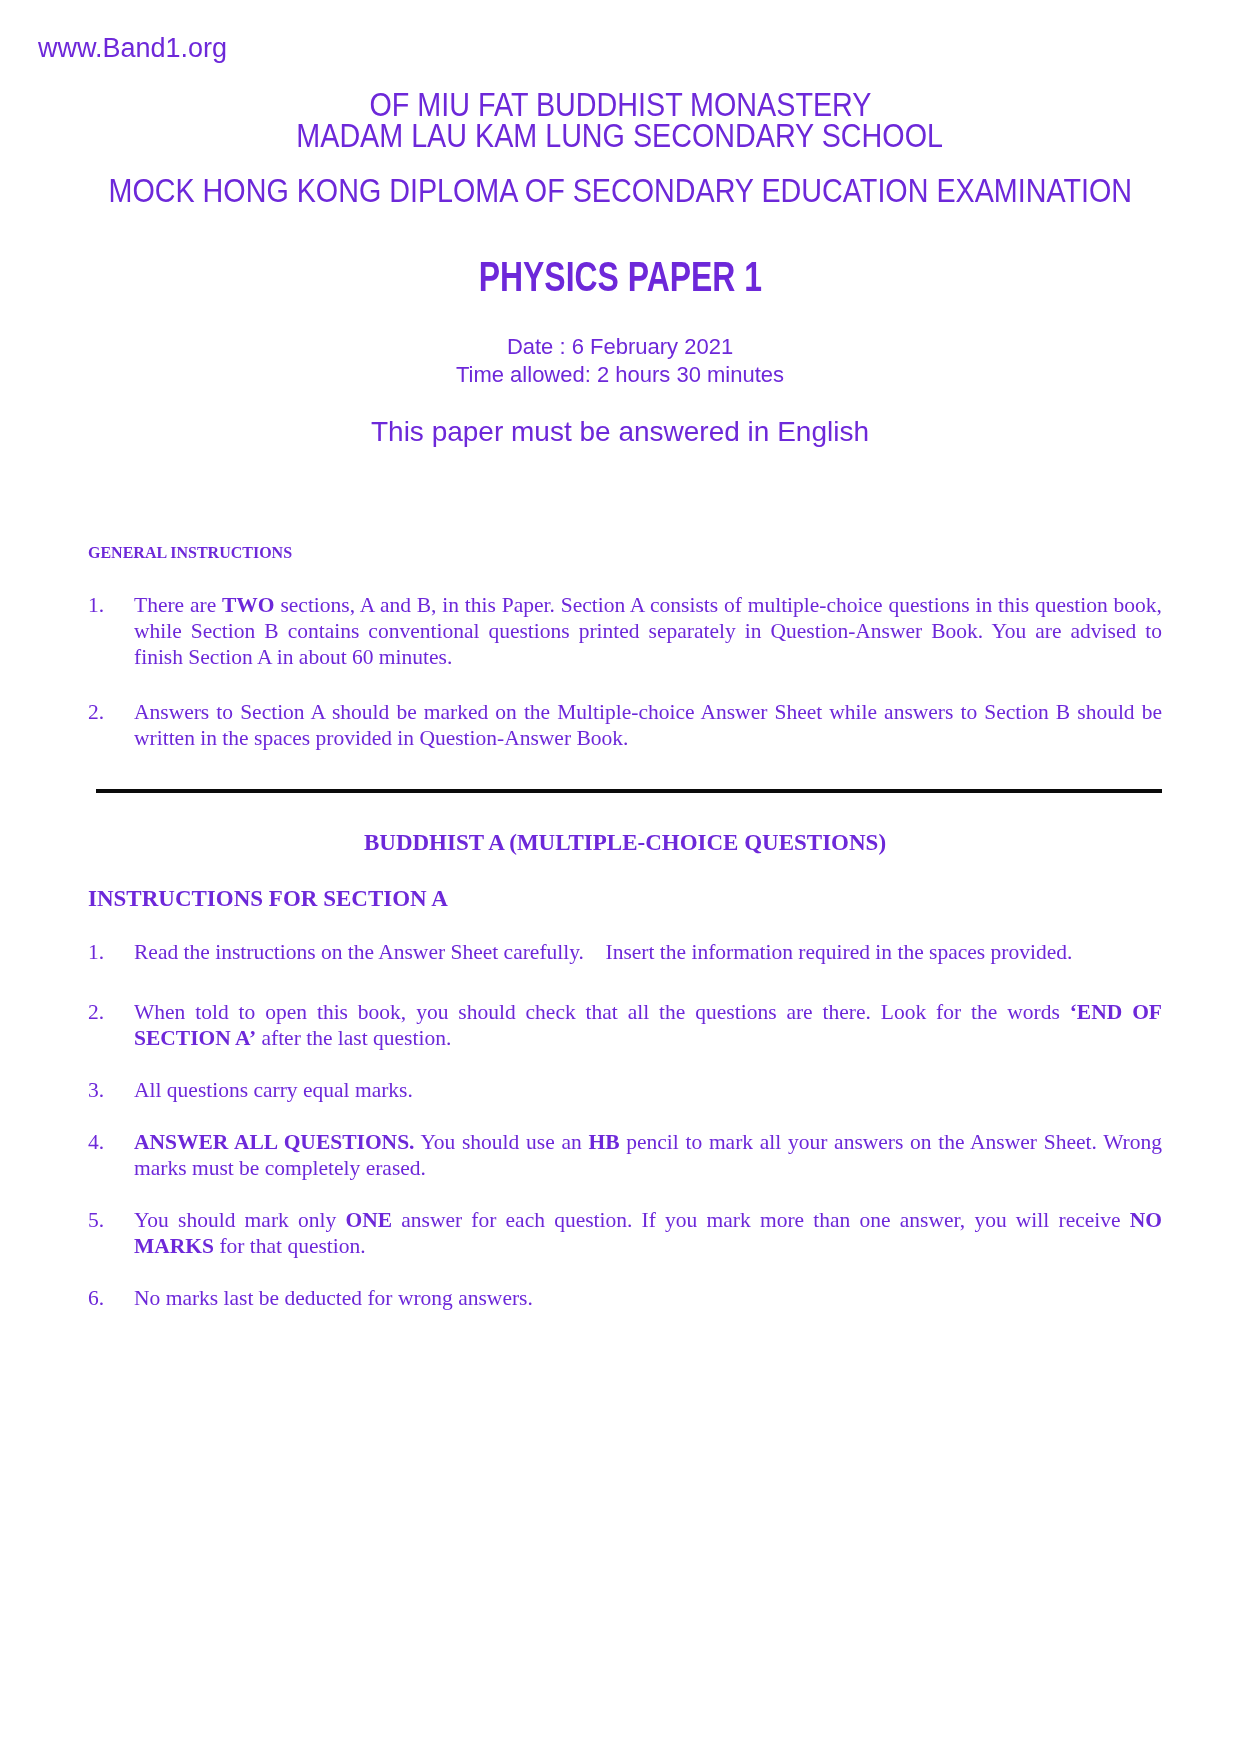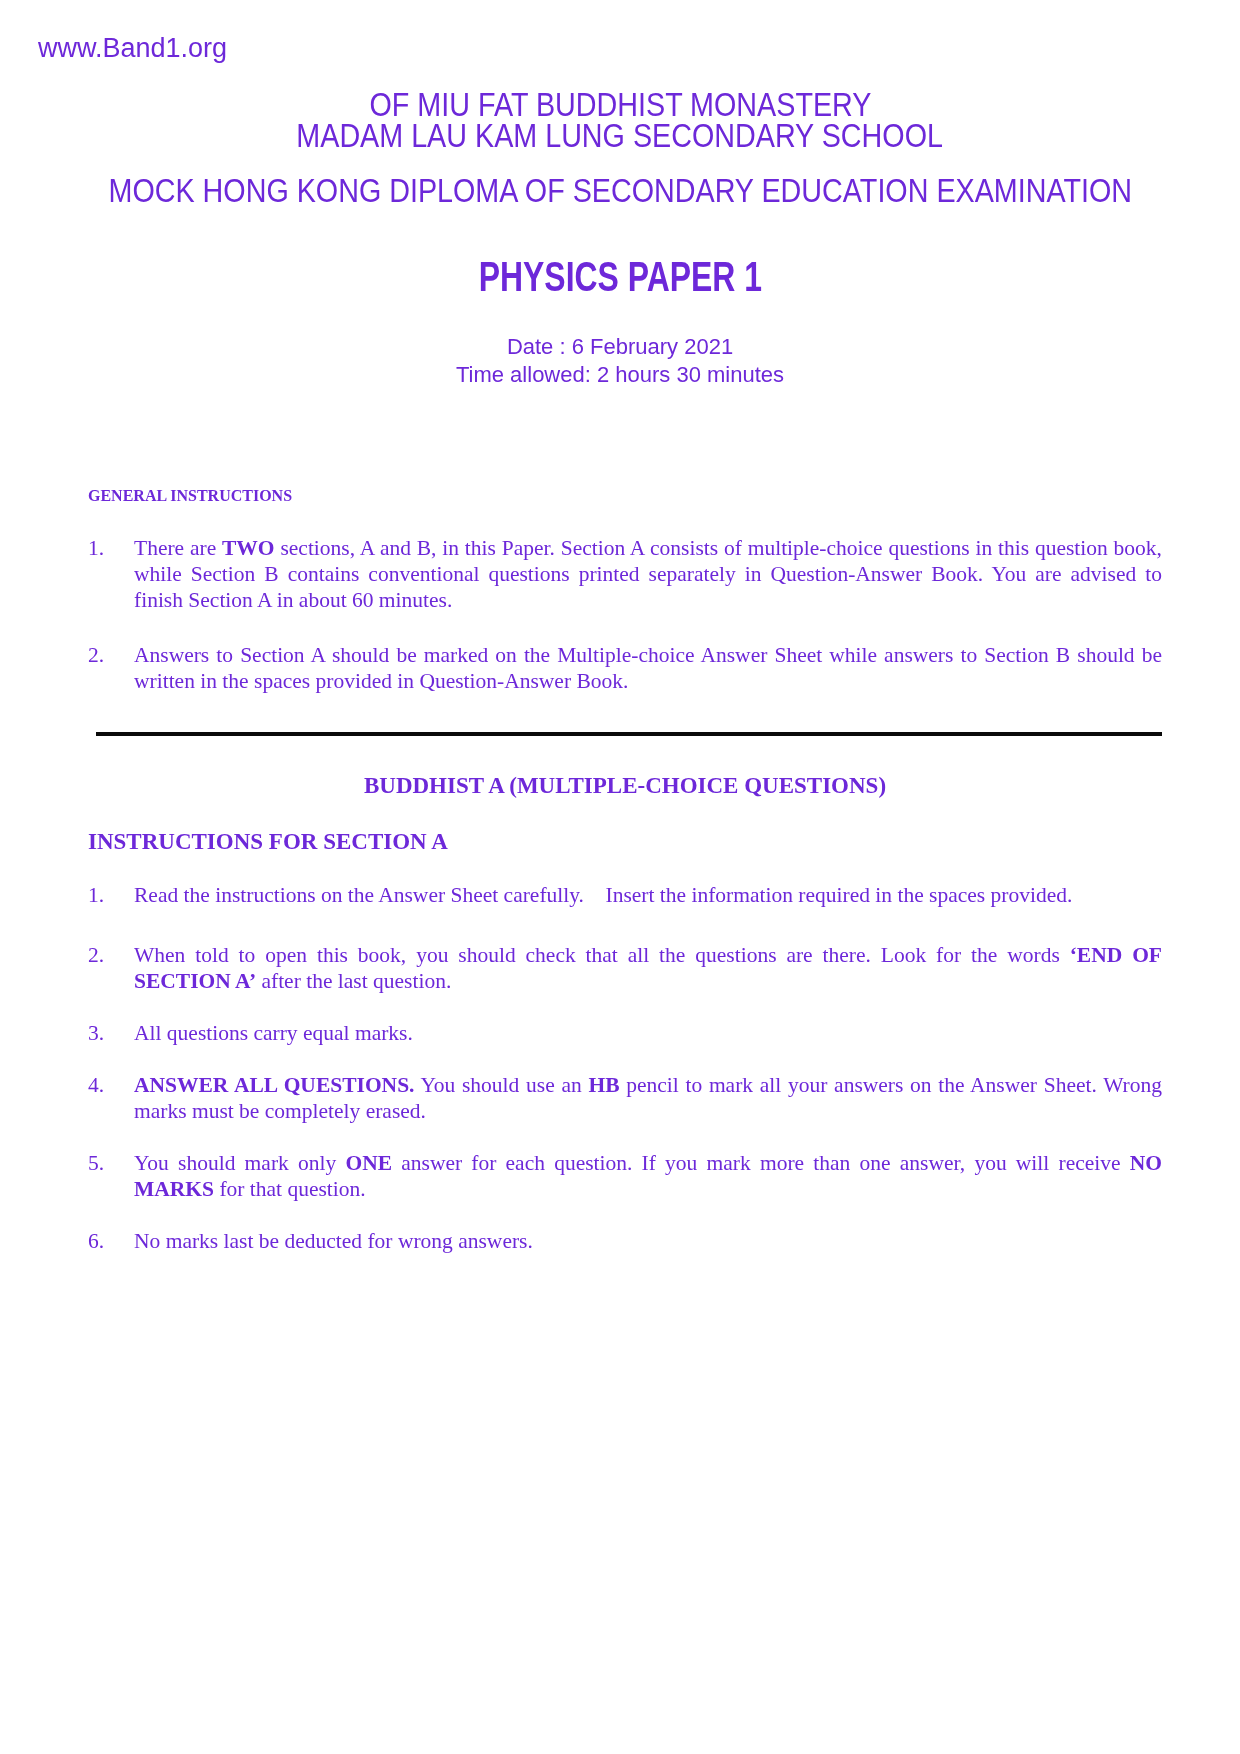--- a/index.html
+++ b/index.html
@@ -57,20 +57,21 @@
 
   <header class="header">
     <div class="school-line"><span class="cond">OF MIU FAT BUDDHIST MONASTERY</span></div>
     <div class="school-line"><span class="cond">MADAM LAU KAM LUNG SECONDARY SCHOOL</span></div>
     <div class="exam-series"><span class="cond">MOCK HONG KONG DIPLOMA OF SECONDARY EDUCATION EXAMINATION</span></div>
     <h1 class="paper-title"><span class="cond-title">PHYSICS PAPER 1</span></h1>
     <div class="meta">
       <div>Date : 6 February 2021</div>
       <div>Time allowed: 2 hours 30 minutes</div>
     </div>
+    <div class="lang-note">This paper must be answered in English</div>
   </header>
 
   <main class="content">
 
     <h2 class="gi-heading">GENERAL INSTRUCTIONS</h2>
 
     <ol>
       <li class="mt26">
         <span class="num">1.</span>
         <div class="txt">There are <b>TWO</b> sections, A and B, in this Paper. Section A consists of multiple-choice questions in this question book, while Section B contains conventional questions printed separately in Question-Answer Book. You are advised to finish Section A in about 60 minutes.</div>

